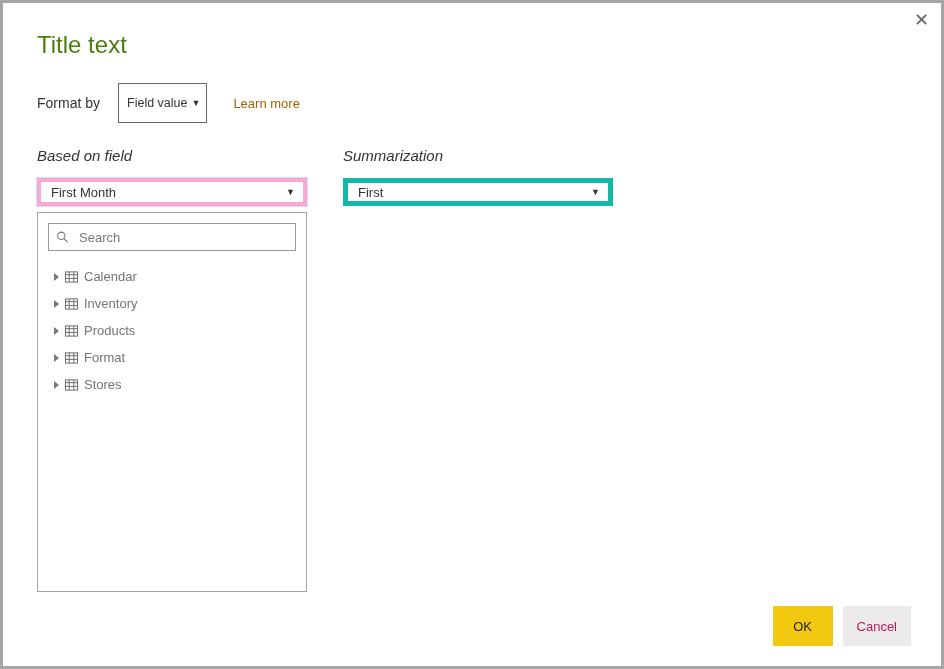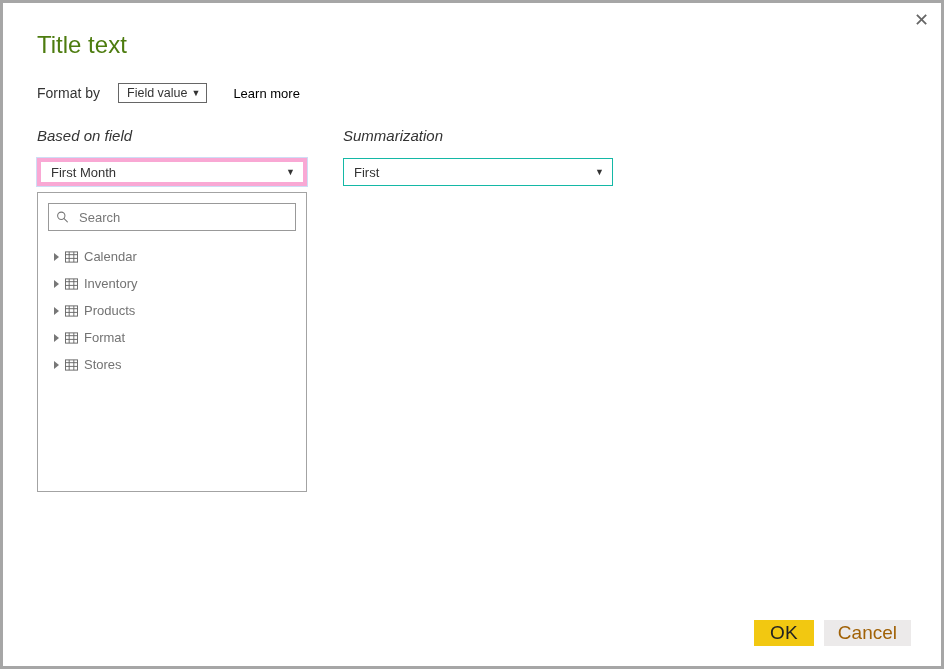--- a/index.html
+++ b/index.html
@@ -42,36 +42,36 @@
   }
   .format-label {
     font-size: 14px;
     color: #333;
   }
   .small-select {
     display: inline-flex;
     align-items: center;
     justify-content: space-between;
     border: 1px solid #666;
-    height: 20px;
+    height: 40px;
     padding: 0 6px 0 8px;
     font-size: 12.5px;
     min-width: 80px;
     cursor: pointer;
     color: #333;
     background: #fff;
   }
   .chev {
     font-size: 9px;
     color: #333;
     margin-left: 4px;
   }
   .learn-more {
     font-size: 13px;
-    color: #000000;
+    color: #a16207;
     cursor: pointer;
     margin-left: 8px;
   }
   .columns {
     display: flex;
     gap: 36px;
     align-items: flex-start;
   }
   .col {
     display: flex;
@@ -81,38 +81,38 @@
     font-size: 15px;
     color: #333;
     margin-bottom: 14px;
     font-style: italic;
   }
   .select-box {
     display: flex;
     align-items: center;
     justify-content: space-between;
     height: 28px;
-    border: 1px solid #14b8a6;
+    border: 5px solid #14b8a6;
     padding: 0 8px 0 10px;
     font-size: 13px;
     cursor: pointer;
     width: 270px;
     background: #fff;
   }
   .select-box.active {
     border: 4px solid #f9a8d4;
     box-shadow: 0 0 0 1px rgba(59,120,216,0.25);
   }
   .dropdown-panel {
     margin-top: 6px;
     width: 270px;
     border: 1px solid #a3a3a3;
     background: #fff;
     padding: 10px 10px 6px 10px;
-    height: 300px;
+    height: 380px;
   }
   .search-wrap {
     position: relative;
     margin-bottom: 8px;
   }
   .search-input {
     width: 100%;
     height: 28px;
     border: 1px solid #999;
     padding: 0 8px 0 30px;
@@ -150,33 +150,33 @@
     flex: 0 0 auto;
   }
   .footer {
     position: absolute;
     bottom: 20px; right: 30px;
     display: flex;
     gap: 10px;
   }
   .btn {
     min-width: 60px;
-    height: 26px;
+    height: 40px;
     border: none;
-    font-size: 19px;
+    font-size: 13px;
     cursor: pointer;
     padding: 0 14px;
   }
   .btn-ok {
     background: #f2c811;
     color: #222;
   }
   .btn-cancel {
     background: #eceaea;
-    color: #a16207;
+    color: #be185d;
   }
 </style>
 </head>
 <body>
 
 <div class="outer">
 
   <div class="close-x">✕</div>
 
   <div class="body">

